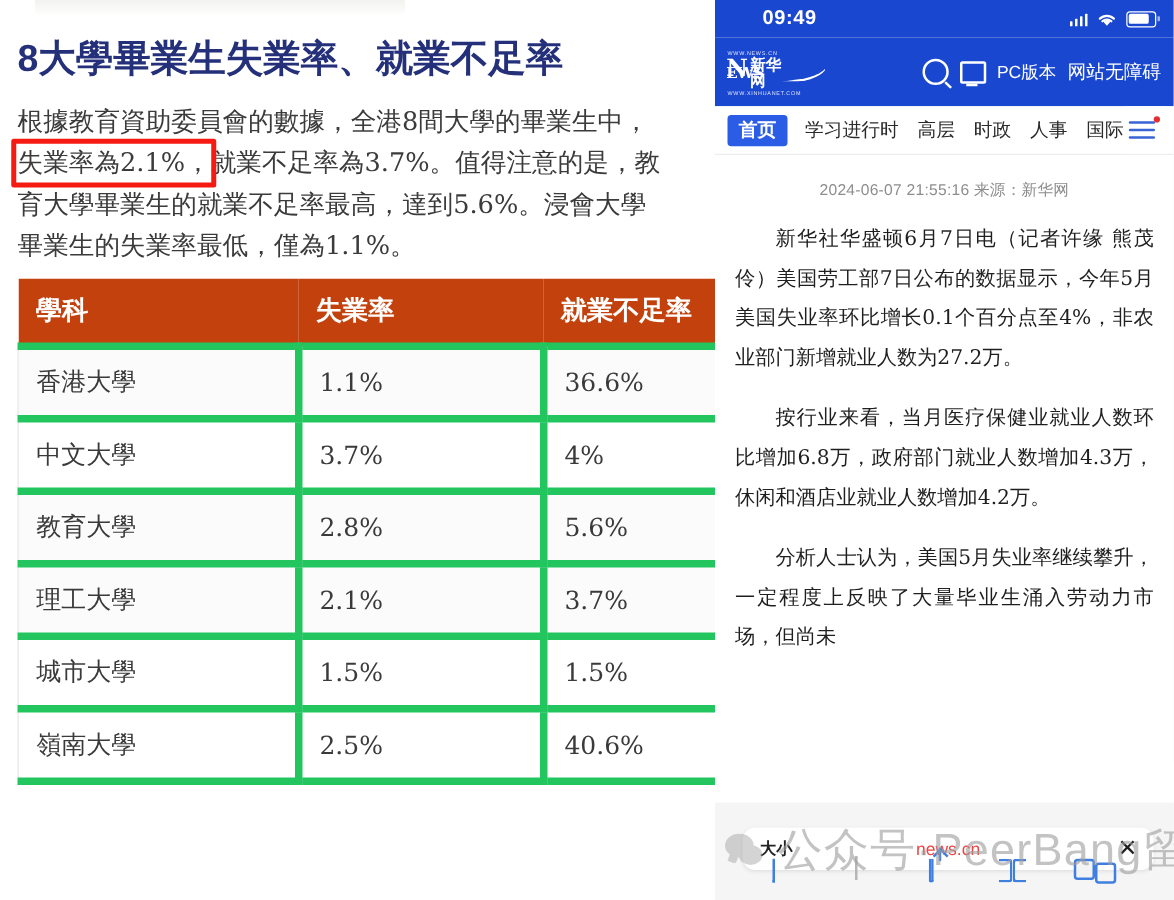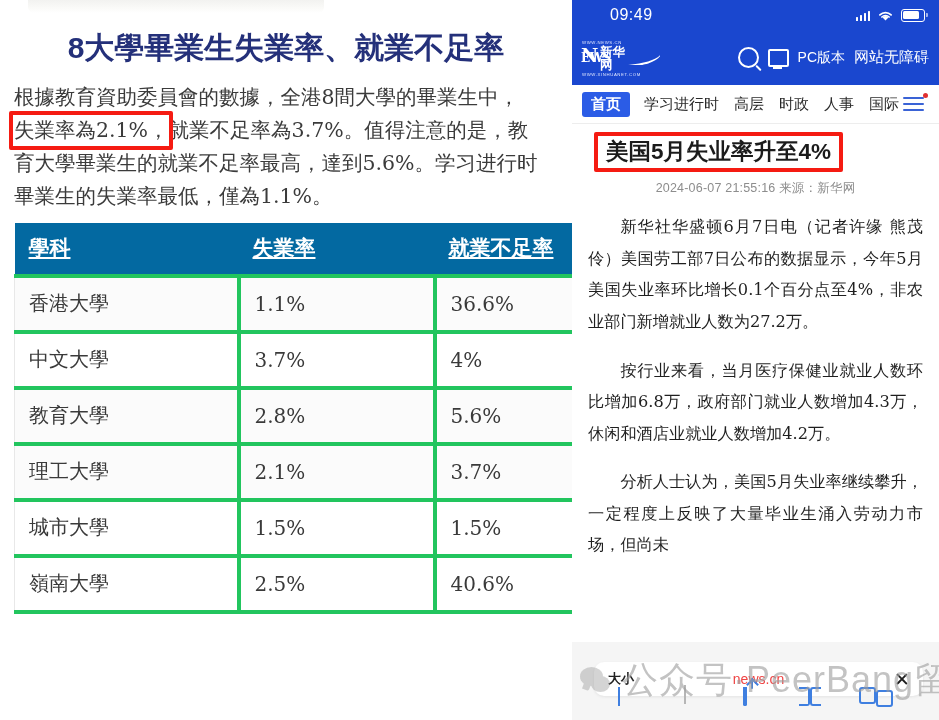--- a/index.html
+++ b/index.html
@@ -19,66 +19,64 @@
   .top-smudge{
     position:absolute;left:28px;top:0;width:296px;height:13px;
     background:linear-gradient(180deg,#f2f2f0 0%,#fafaf8 60%,#fff 100%);
     border-radius:0 0 6px 6px;
   }
   .art-title{
     margin:0;padding:30px 14px 0 14px;
     font-size:30px;line-height:1.22;font-weight:bold;
     color:#24307a;letter-spacing:0px;
     white-space:nowrap;
-    text-align:center;
   }
   .art-body{
     margin:0;padding:14px 14px 0 14px;
     font-size:20.5px;line-height:1.62;color:#3b3b3b;
     font-family:"DejaVu Serif","Liberation Serif",serif;
   }
   .art-body .ln{display:block;white-space:nowrap;}
   .hl-wrap{position:relative;display:inline-block;}
   .hl-box{
     position:absolute;left:-5px;top:-3px;right:-4px;bottom:-3px;
     border:4px solid #f51b12;border-radius:2px;pointer-events:none;
   }
 
   
   .tbl-wrap{padding:10px 14px 0 14px;}
   table.uni{
     border-collapse:collapse;width:534px;table-layout:fixed;
     font-family:"DejaVu Serif","Liberation Serif",serif;
   }
   table.uni th{
-    background:#0369a1;color:#fff;font-size:21px;font-weight:bold;
+    background:#c2410c;color:#fff;font-size:21px;font-weight:bold;
     text-align:left;padding:11px 14px 12px 14px;
     font-family:"Liberation Sans","DejaVu Sans",sans-serif;
-    text-decoration:underline;
   }
   table.uni th:nth-child(1){width:196px;}
   table.uni th:nth-child(2){width:168px;}
   table.uni th:nth-child(3){width:170px;}
   table.uni td{
     font-size:20px;color:#3a3a3a;padding:12px 14px 13px 14px;
-    border:4px solid #22c55e;background:#fff;
+    border:6px solid #22c55e;background:#fff;
   }
   table.uni tr.alt td{background:#fbfbfb;}
   table.uni td:first-child{border-left:1px solid #e8e8e8;}
 
   
   .right-panel{
     position:relative;width:367px;height:720px;flex:0 0 367px;
     background:#f6f6f6;overflow:hidden;
   }
   .statusbar{
     height:30px;background:#1a47cf;color:#fff;display:flex;align-items:center;
     padding:0 14px;position:relative;
   }
-  .sb-time{font-size:16px;font-weight:normal;letter-spacing:.5px;margin-left:24px;}
+  .sb-time{font-size:16px;font-weight:bold;letter-spacing:.5px;margin-left:24px;}
   .sb-right{margin-left:auto;display:flex;align-items:center;gap:7px;}
   .sig{display:flex;align-items:flex-end;gap:1.5px;height:11px;}
   .sig i{display:block;width:2.5px;background:#fff;border-radius:.5px;}
   .sig i:nth-child(1){height:4px;}
   .sig i:nth-child(2){height:6px;}
   .sig i:nth-child(3){height:8px;}
   .sig i:nth-child(4){height:10px;}
   .batt{width:22px;height:11px;border:1.4px solid #fff;border-radius:3px;position:relative;}
   .batt:after{content:"";position:absolute;right:-3.5px;top:3px;width:2px;height:4px;background:#fff;opacity:.6;border-radius:0 1px 1px 0;}
   .batt i{position:absolute;left:1.3px;top:1.3px;bottom:1.3px;width:16px;background:#fff;border-radius:1.5px;display:block;}
@@ -218,21 +216,21 @@
 
   <div class="left-panel">
 
     <div class="top-smudge"></div>
 
     <h1 class="art-title">8大學畢業生失業率、就業不足率</h1>
 
     <div class="art-body">
       <span class="ln">根據教育資助委員會的數據，全港8間大學的畢業生中，</span>
       <span class="ln"><span class="hl-wrap"><span>失業率為2.1%，</span><span class="hl-box"></span></span><span>就業不足率為3.7%。值得注意的是，教</span></span>
-      <span class="ln">育大學畢業生的就業不足率最高，達到5.6%。学习进行时</span>
+      <span class="ln">育大學畢業生的就業不足率最高，達到5.6%。浸會大學</span>
       <span class="ln">畢業生的失業率最低，僅為1.1%。</span>
     </div>
 
     <div class="tbl-wrap">
       <table class="uni">
         <thead>
           <tr>
             <th>學科</th>
             <th>失業率</th>
             <th>就業不足率</th>
@@ -322,24 +320,20 @@
       <span class="tab">国际</span>
       <span class="nav-ham">
         <i></i>
           <i></i>
           <i></i>
           <span class="dot"></span>
       </span>
     </div>
 
     <div class="news-head">
-      <div class="news-title-wrap">
-        <div class="news-title">美国5月失业率升至4%</div>
-        <span class="news-title-box"></span>
-      </div>
       <div class="news-date">2024-06-07 21:55:16 来源：新华网</div>
     </div>
 
     <div class="news-body">
       <p>新华社华盛顿6月7日电（记者许缘 熊茂伶）美国劳工部7日公布的数据显示，今年5月美国失业率环比增长0.1个百分点至4%，非农业部门新增就业人数为27.2万。</p>
       <p>按行业来看，当月医疗保健业就业人数环比增加6.8万，政府部门就业人数增加4.3万，休闲和酒店业就业人数增加4.2万。</p>
       <p>分析人士认为，美国5月失业率继续攀升，一定程度上反映了大量毕业生涌入劳动力市场，但尚未</p>
     </div>
 
     <div class="bbar">

